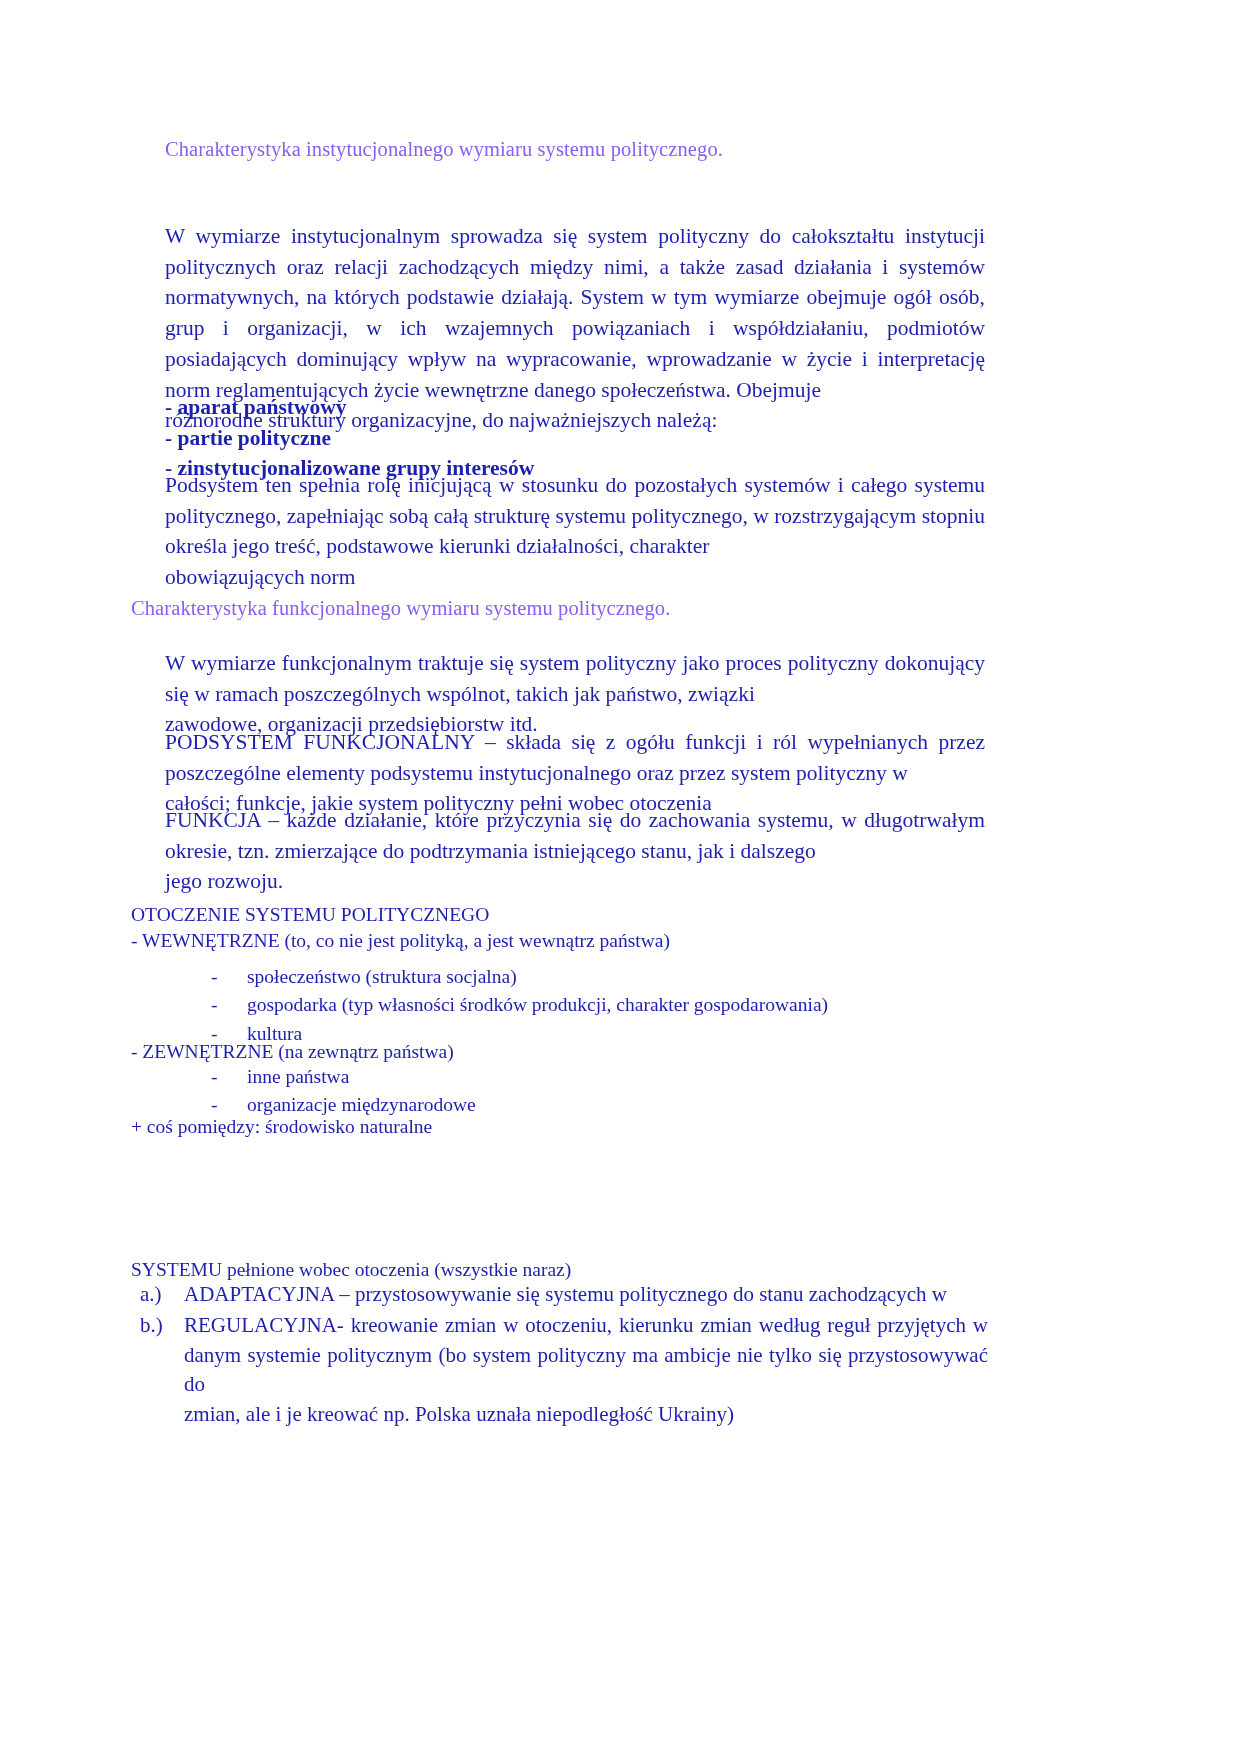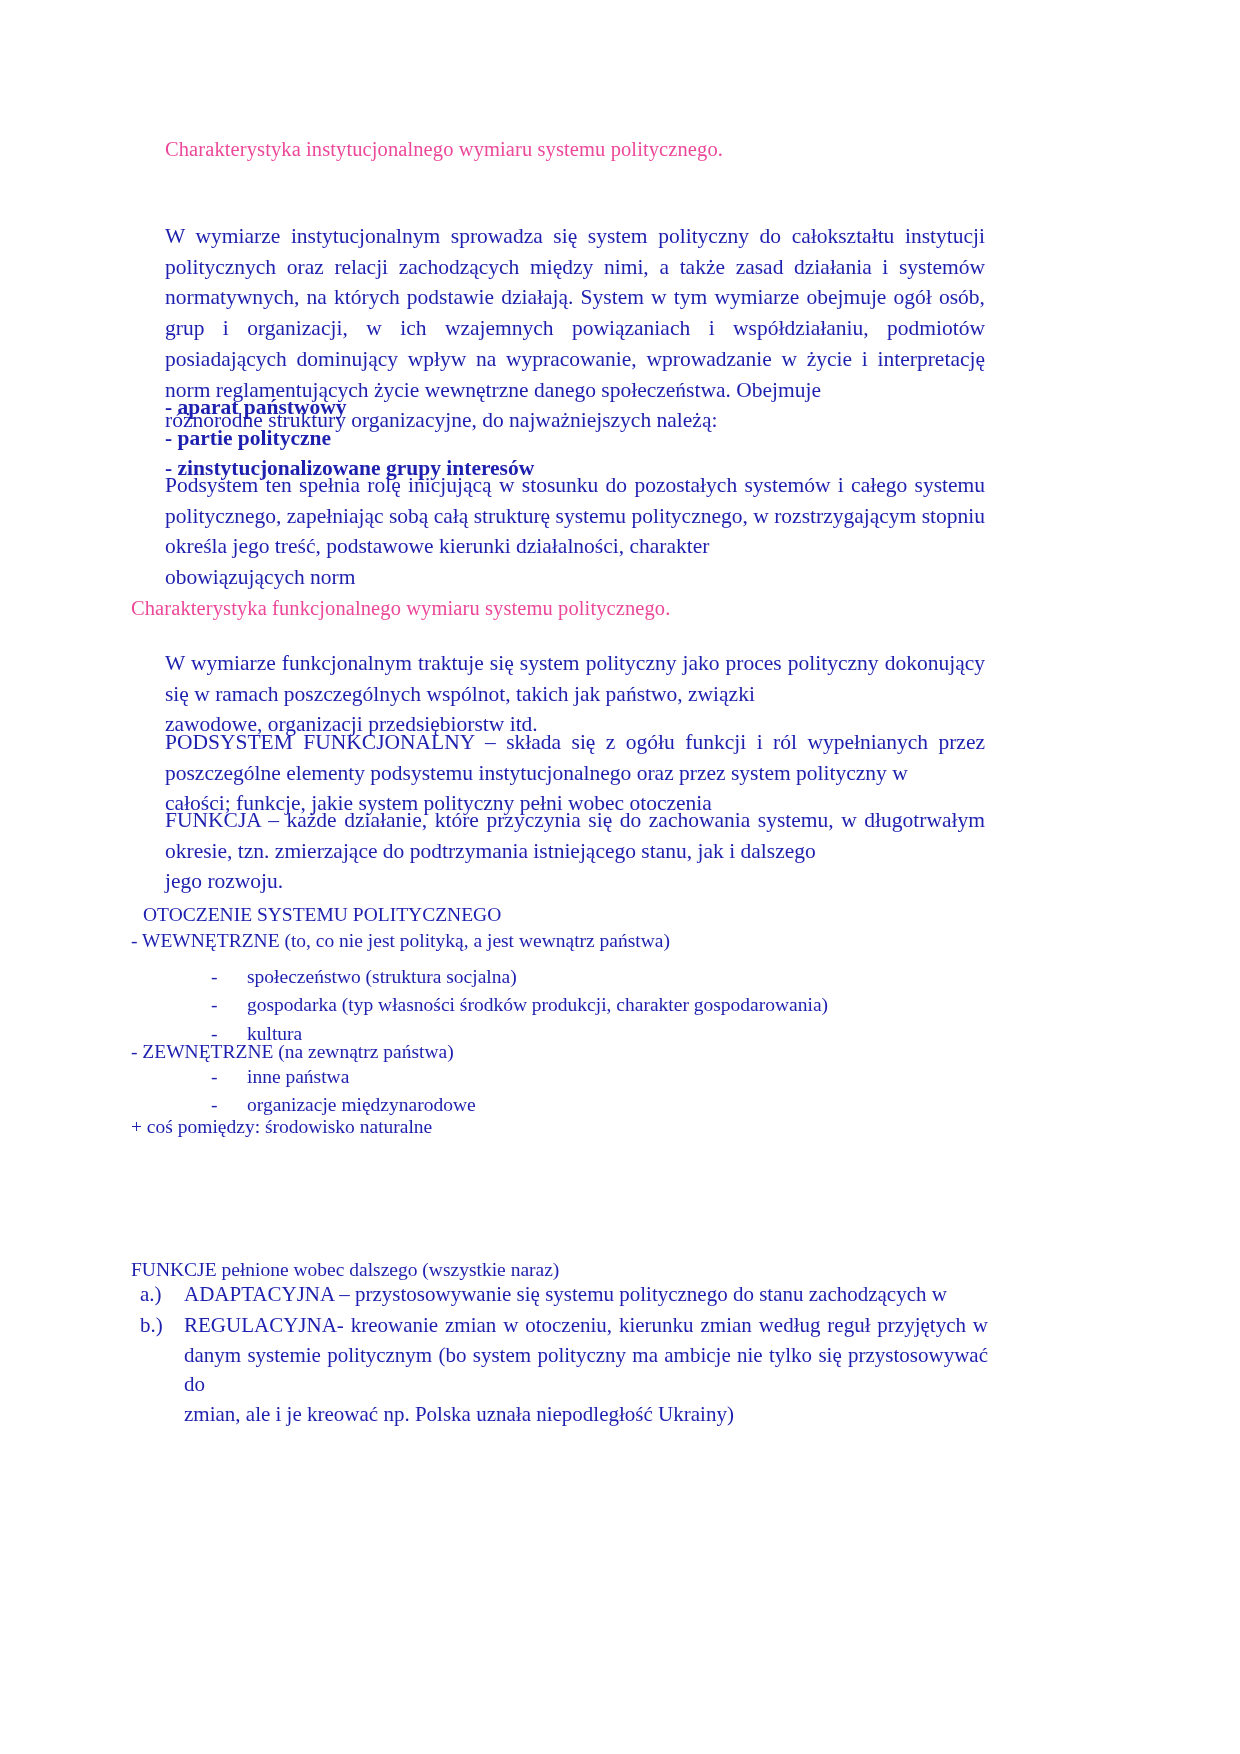--- a/index.html
+++ b/index.html
@@ -23,21 +23,21 @@
     overflow: hidden;
   }
 
   
   .block {
     position: absolute;
   }
 
   
   .heading {
-    color: #ec4899;
+    color: #8b5cf6;
     font-size: 20.5px;
     line-height: 1.30;
     letter-spacing: 0.1px;
     white-space: nowrap;
   }
 
   .body-blue {
     color: #1d1fae;
     font-size: 21.5px;
     line-height: 1.43;
@@ -152,21 +152,21 @@
   <div class="block body-blue" style="left:165px; top:727px; width:820px;">
     <span>PODSYSTEM FUNKCJONALNY – składa się z ogółu funkcji i ról wypełnianych przez poszczególne elementy podsystemu instytucjonalnego oraz przez system polityczny w</span>
     <span class="lastline">całości; funkcje, jakie system polityczny pełni wobec otoczenia</span>
   </div>
 
   <div class="block body-blue" style="left:165px; top:805px; width:820px;">
     <span>FUNKCJA – każde działanie, które przyczynia się do zachowania systemu, w długotrwałym okresie, tzn. zmierzające do podtrzymania istniejącego stanu, jak i dalszego</span>
     <span class="lastline">jego rozwoju.</span>
   </div>
 
-  <div class="block small-blue tight" style="left:131px; top:902px; width:860px;margin-left:12px;">OTOCZENIE SYSTEMU POLITYCZNEGO</div>
+  <div class="block small-blue tight" style="left:131px; top:902px; width:860px;">OTOCZENIE SYSTEMU POLITYCZNEGO</div>
 
   <div class="block small-dash-line" style="left:131px; top:927px; width:860px;">- WEWNĘTRZNE (to, co nie jest polityką, a jest wewnątrz państwa)</div>
 
   <div class="block" style="left:211px; top:963px; width:800px;">
     <div class="subitem">
       <span class="marker">-</span>
       <span class="txt">społeczeństwo (struktura socjalna)</span>
     </div>
     <div class="subitem">
       <span class="marker">-</span>
@@ -189,21 +189,21 @@
       <span class="marker">-</span>
       <span class="txt">organizacje międzynarodowe</span>
     </div>
   </div>
 
   <div class="block small-dash-line" style="left:131px; top:1113px; width:860px;">+ coś pomiędzy: środowisko naturalne</div>
 
   <div class="block body-blue" style="left:131px; top:1160px; width:855px;">
   </div>
 
-  <div class="block small-blue" style="left:131px; top:1256px; width:860px;">FUNKCJE pełnione wobec dalszego (wszystkie naraz)</div>
+  <div class="block small-blue" style="left:131px; top:1256px; width:860px;">SYSTEMU pełnione wobec otoczenia (wszystkie naraz)</div>
 
   <div class="block" style="left:140px; top:1280px; width:848px;">
 
     <div class="lettered">
       <span class="lbl">a.)</span>
       <span class="content">
         <span>ADAPTACYJNA – przystosowywanie się systemu politycznego do stanu zachodzących w</span>
       </span>
     </div>
 

